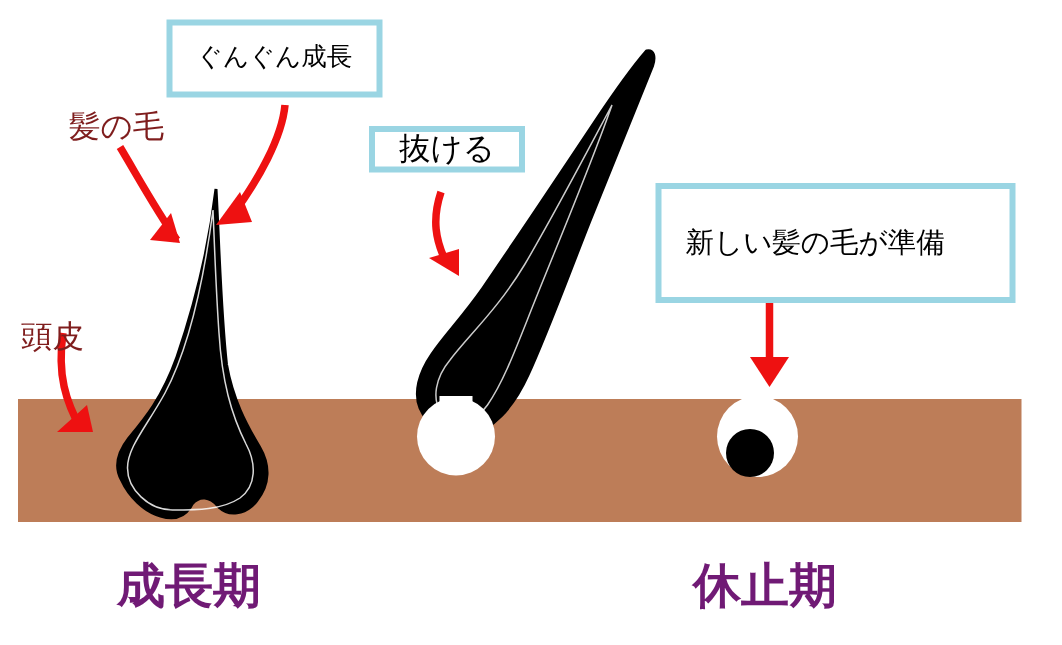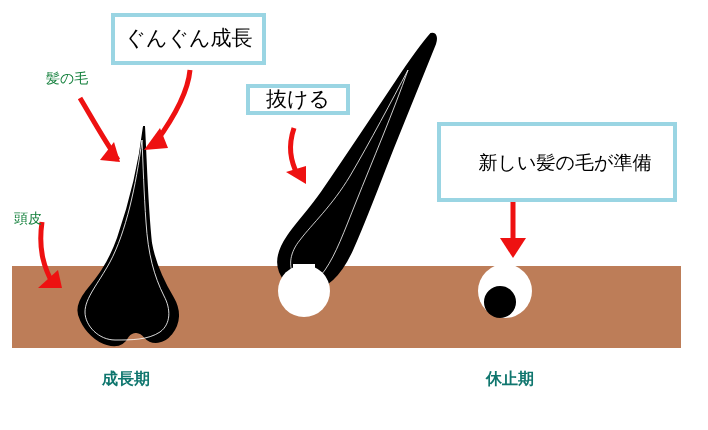--- a/index.html
+++ b/index.html
@@ -36,64 +36,64 @@
     justify-content: center;
     color: #000000;
     font-family: "DejaVu Sans", "Liberation Sans", sans-serif;
     font-weight: 400;
     line-height: 1.5;
     white-space: nowrap;
   }
   #callout-growth {
     left: 111px;
     top: 13px;
-    width: 155px;
+    width: 144px;
     height: 52px;
-    font-size: 21px;
+    font-size: 17px;
   }
   #callout-shed {
     left: 246px;
     top: 84px;
     width: 104px;
     height: 31px;
     font-size: 21px;
   }
   #callout-new-hair {
     left: 437px;
     top: 122px;
     width: 240px;
     height: 80px;
     font-size: 19px;
-    align-items: center;
+    align-items: flex-start;
     padding-left: 16px;
     gap: 20px;
   }
   .plain-label {
     position: absolute;
-    color: #15803d;
+    color: #7f1d1d;
     font-family: "DejaVu Sans", "Liberation Sans", sans-serif;
-    font-size: 14px;
+    font-size: 21px;
     white-space: nowrap;
   }
   #label-hair {
     left: 46px;
     top: 70px;
   }
   #label-scalp {
     left: 14px;
     top: 210px;
   }
   .phase-label {
     position: absolute;
     top: 369px;
     width: 200px;
     text-align: center;
-    color: #0f766e;
+    color: #701a75;
     font-family: Liberation Sans, sans-serif;
-    font-size: 16px;
+    font-size: 32px;
     font-weight: bold;
     white-space: nowrap;
   }
   #phase-anagen { left: 26px; }
   #phase-catagen { left: 222px; }
   #phase-telogen { left: 410px; }
 </style>
 </head>
 <body>
 

